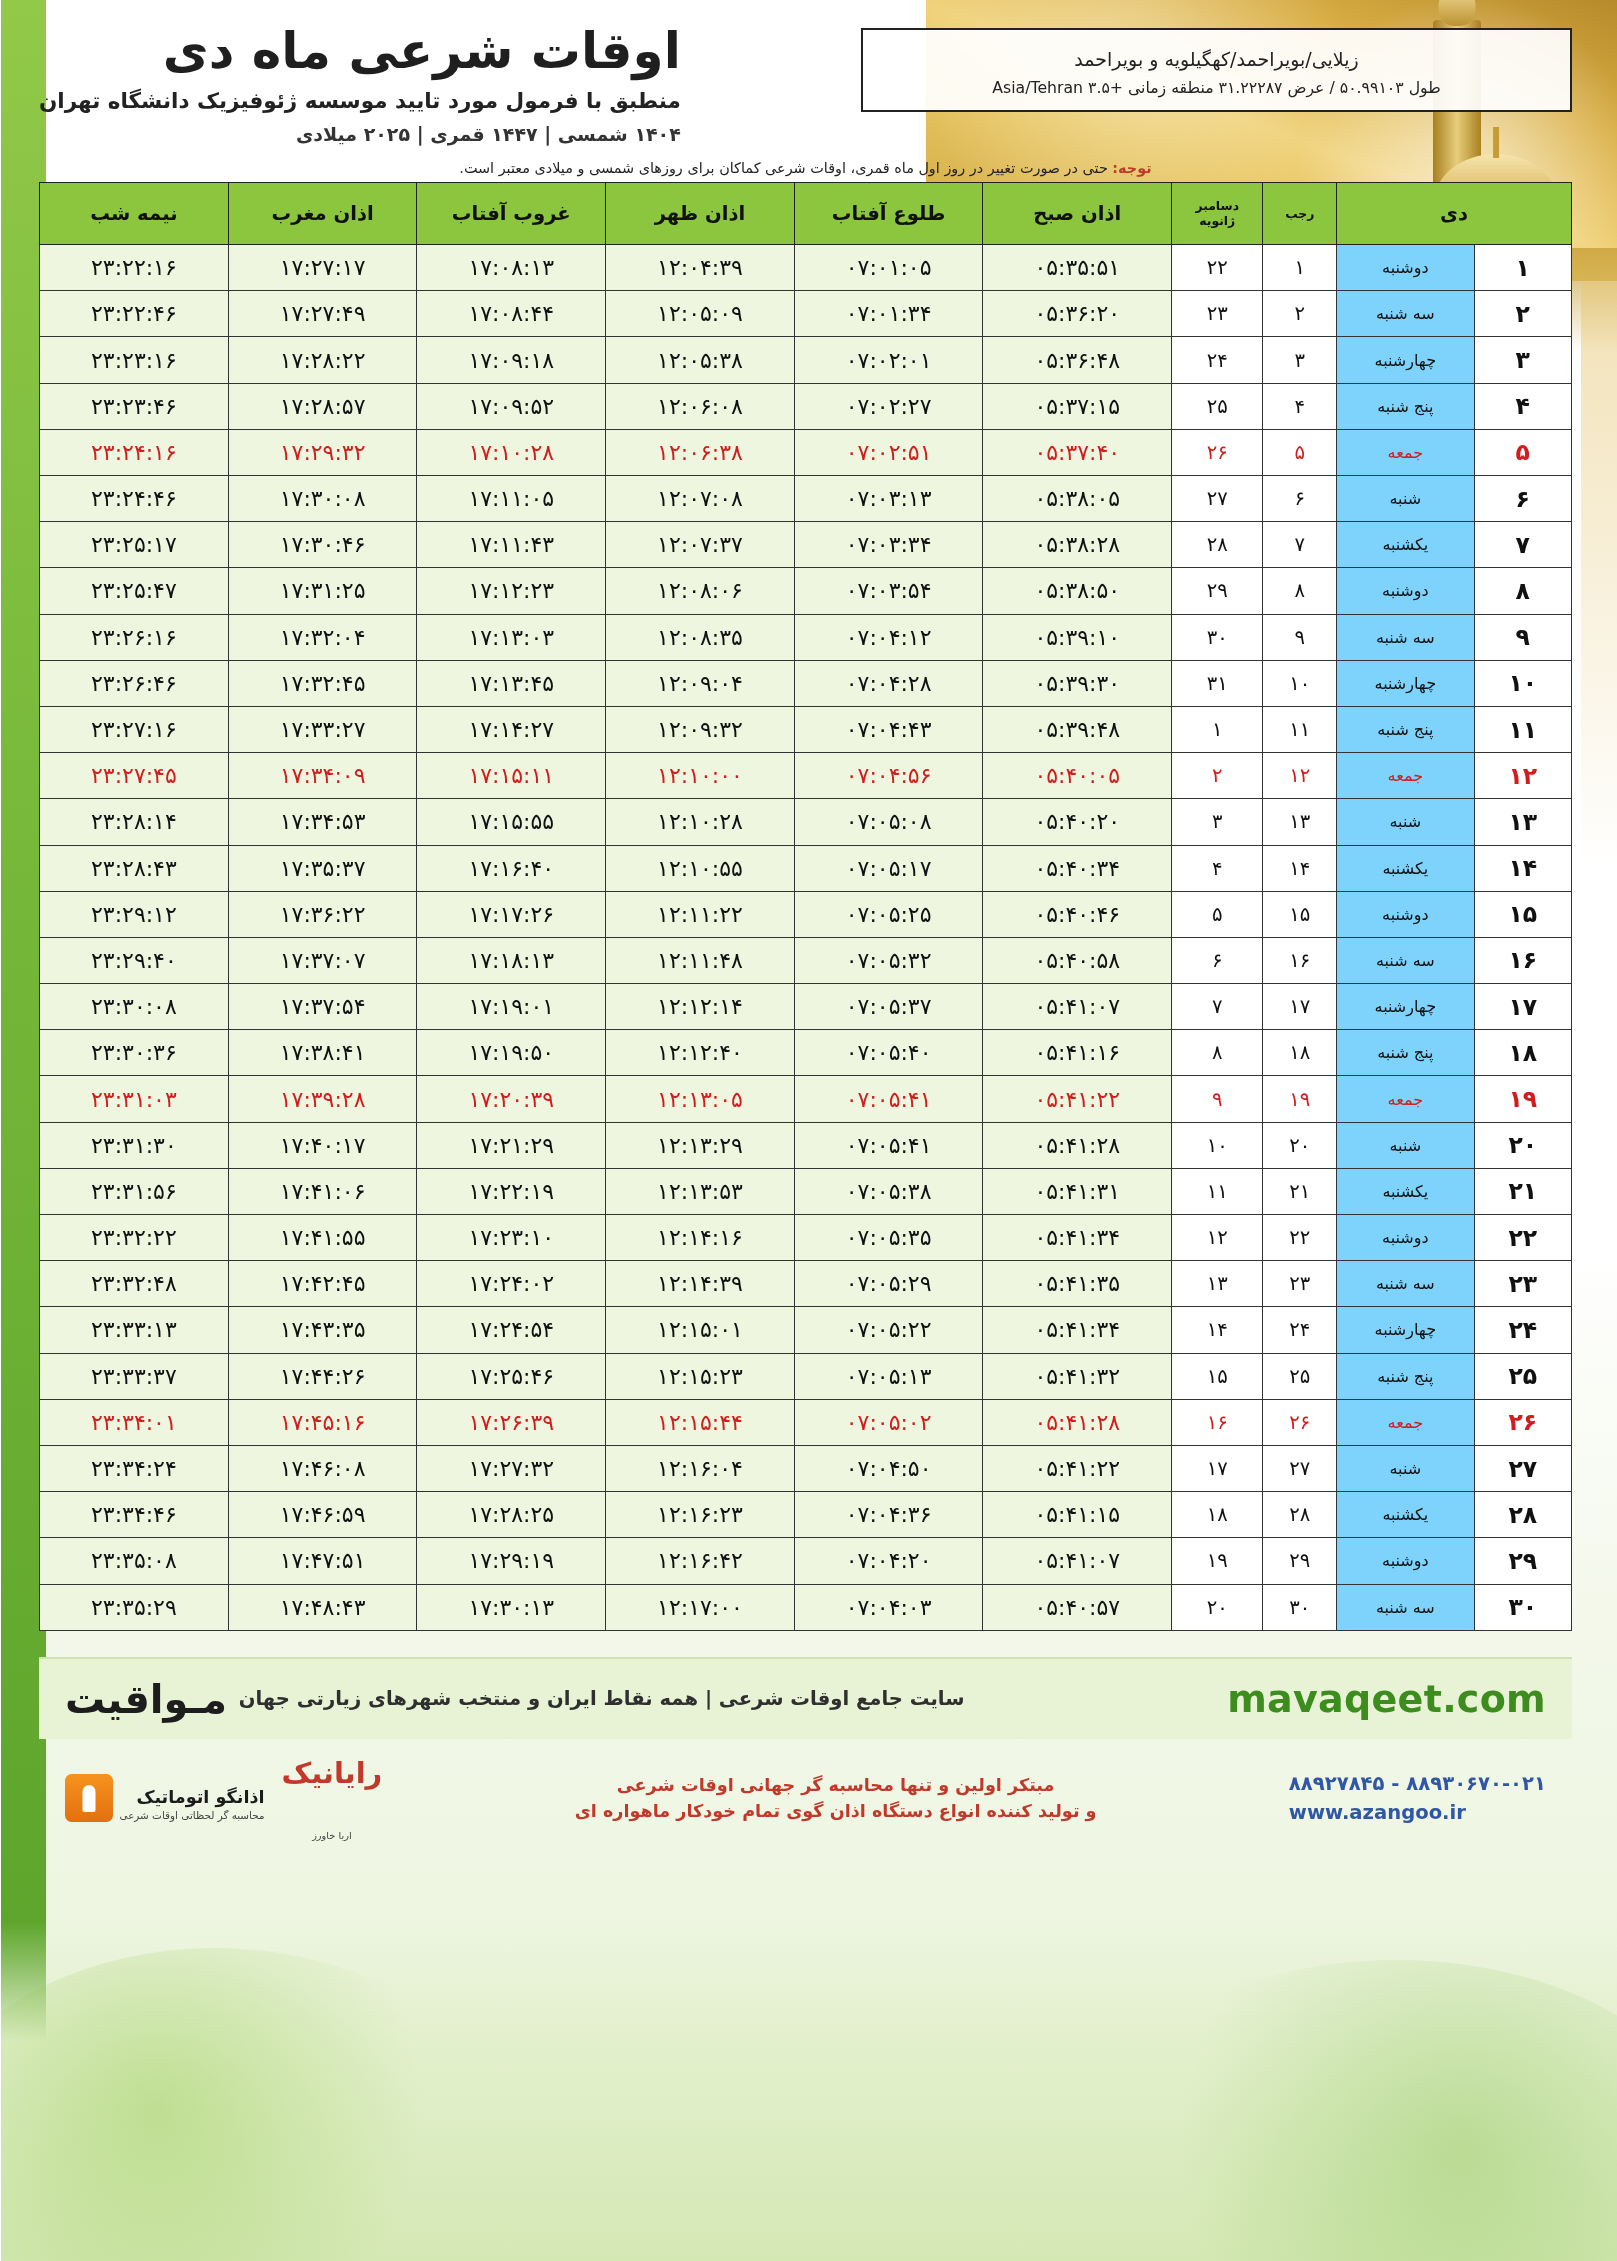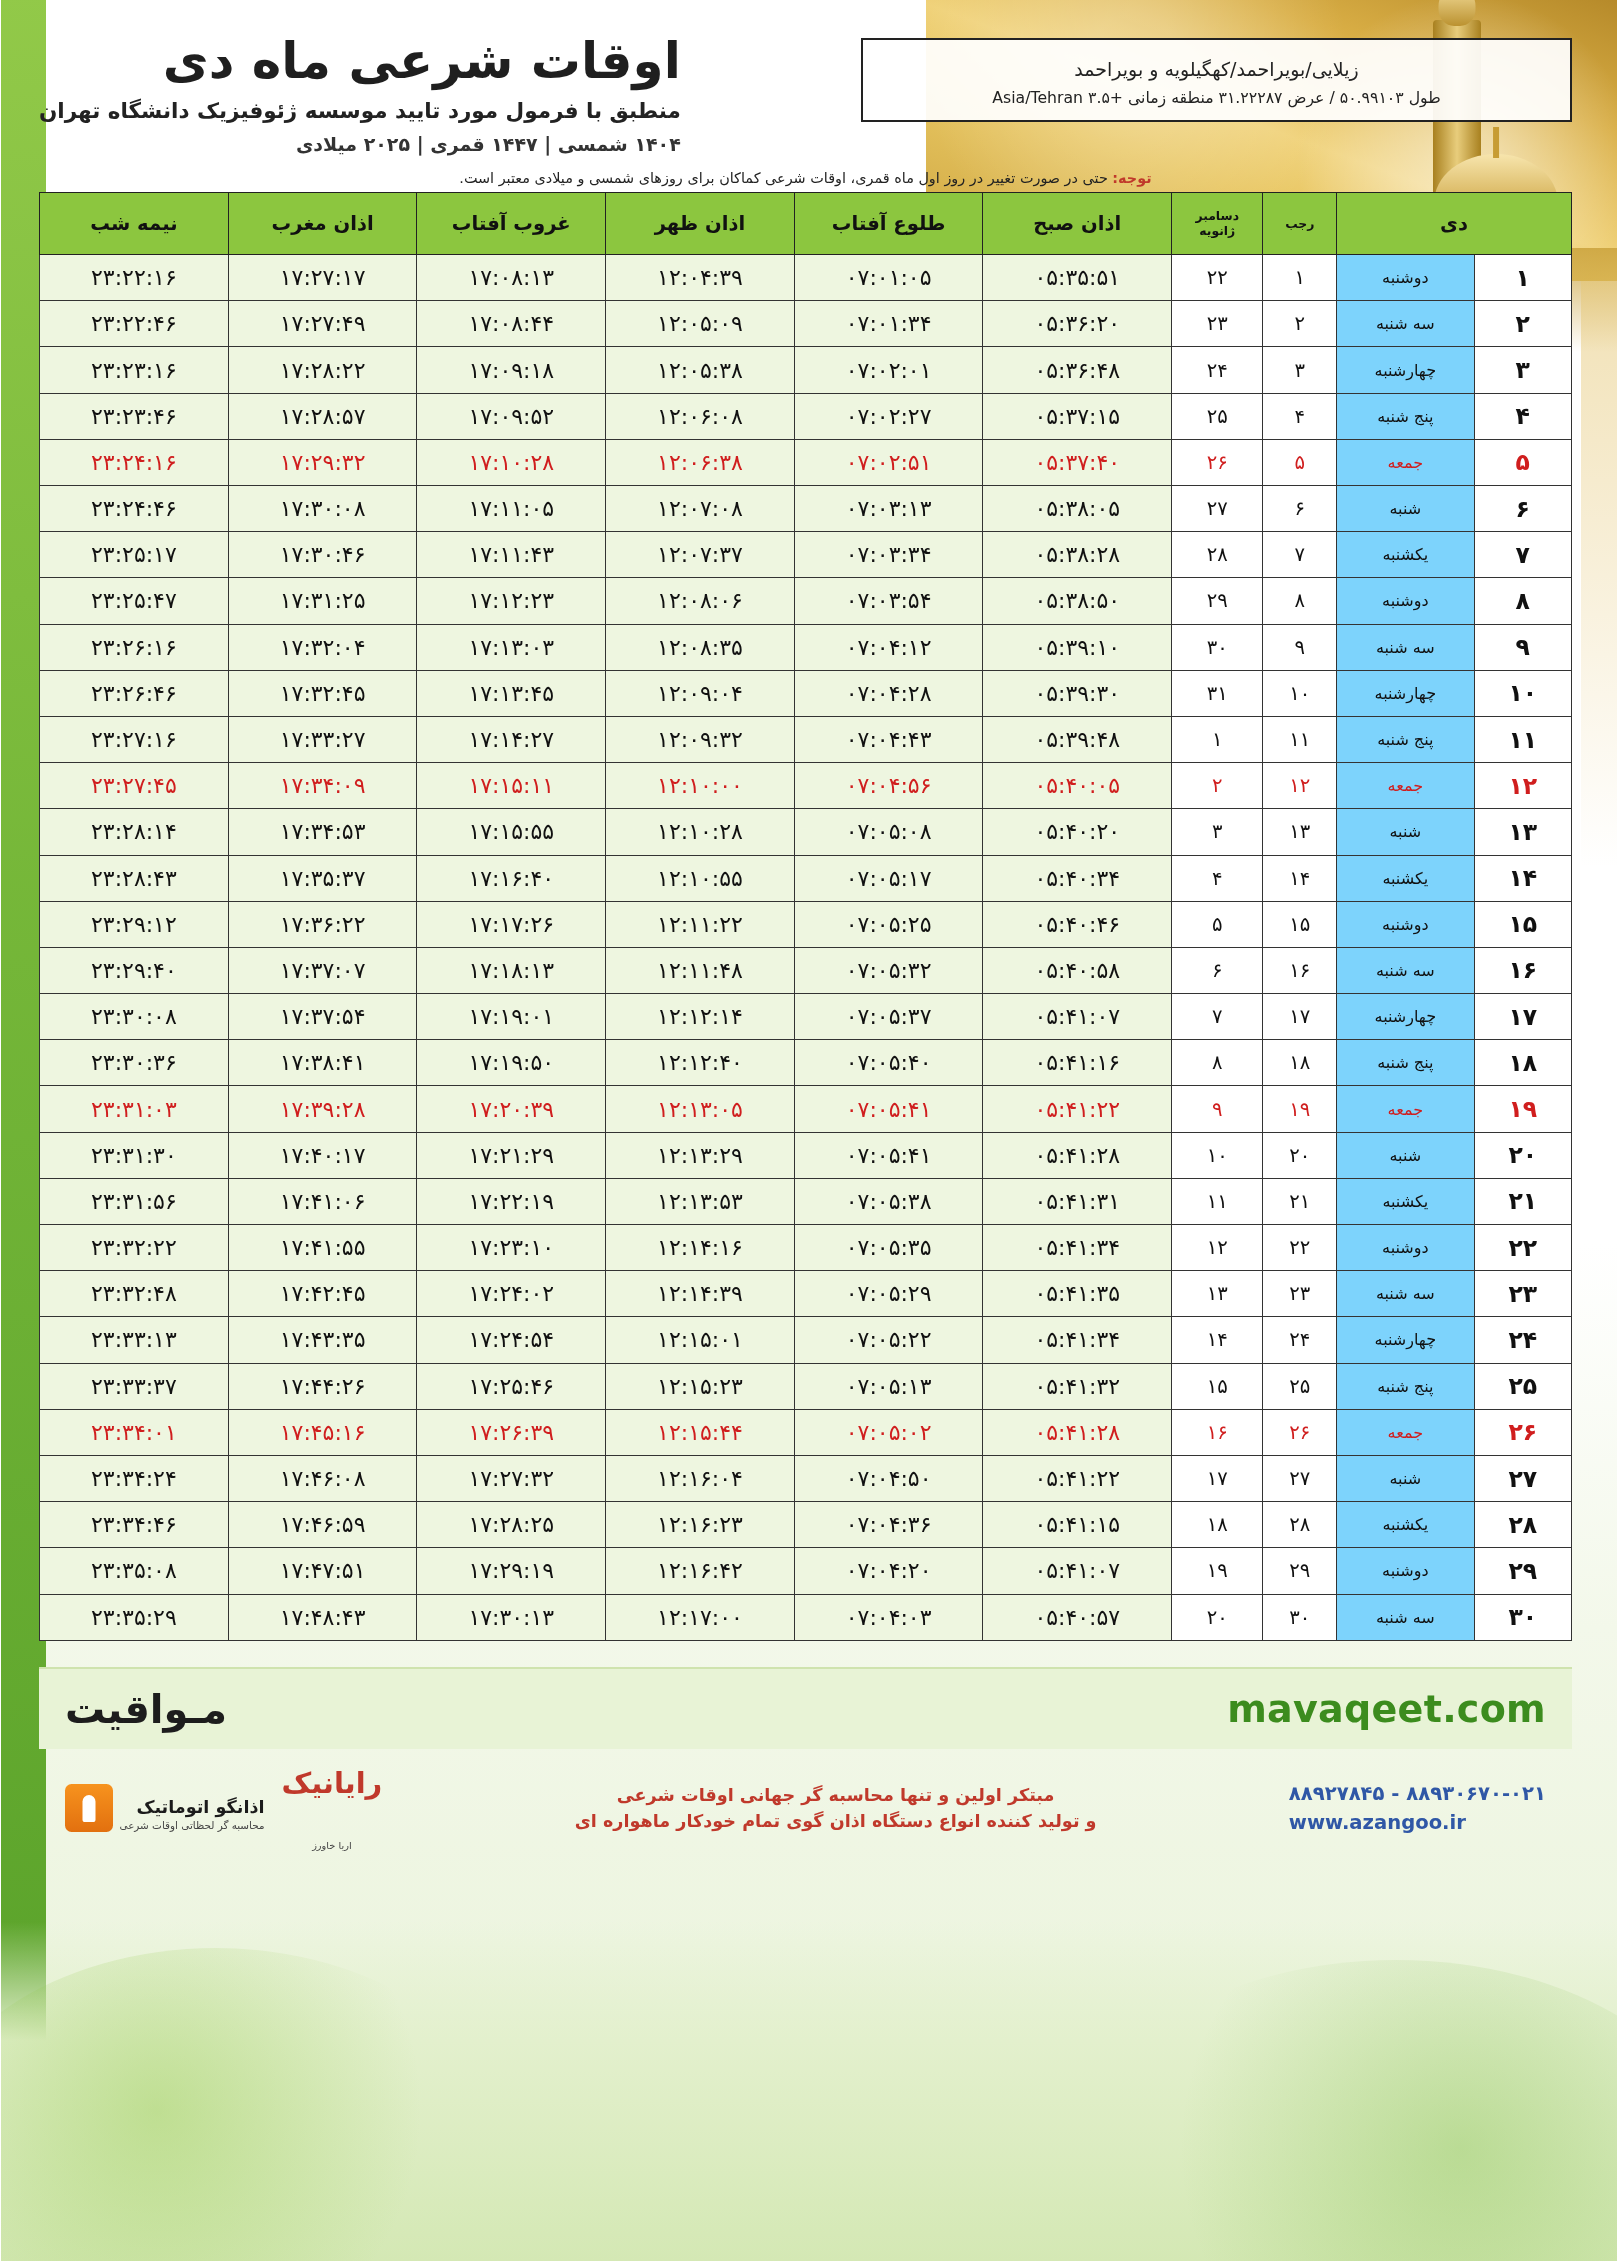--- a/index.html
+++ b/index.html
@@ -79,21 +79,21 @@
     border-radius:50%;
     background:radial-gradient(circle at 60% 45%, rgba(108,180,46,.30), rgba(108,180,46,0) 62%);
   }
 
   
   .content{position:relative;z-index:5;padding:0 46px 0 39px;}
 
   
   .header{
     display:flex;flex-direction:row-reverse;justify-content:space-between;
-    align-items:flex-start;padding-top:34px;
+    align-items:flex-start;padding-top:24px;
   }
   .title-block{ text-align:right; padding-right:26px; }
   .main-title{
     font-size:50px;font-weight:bold;color:#1f1f1f;letter-spacing:-0.7px;
     line-height:1.1;
   }
   .sub-title{
     margin-top:9px;font-size:21.5px;font-weight:bold;color:#222;
   }
   .date-line{
@@ -625,20 +625,21 @@
             <td>۱۷:۴۸:۴۳</td>
             <td>۲۳:۳۵:۲۹</td>
           </tr>
         </tbody>
     </table>
 
     <div class="footer">
       <div class="footer-band">
         <div class="brand-right">
           <div class="brand-word">مـواقیت</div>
+          <div class="brand-tag">سایت جامع اوقات شرعی | همه نقاط ایران و منتخب شهرهای زیارتی جهان</div>
         </div>
         <div class="brand-site">mavaqeet.com</div>
       </div>
 
       <div class="footer-bottom">
         <div class="fb-logos">
           <div class="logo-azangoo">
             <div class="logo-mark"></div>
             <div class="logo-txt">
               <span>اذانگو اتوماتیک</span>

